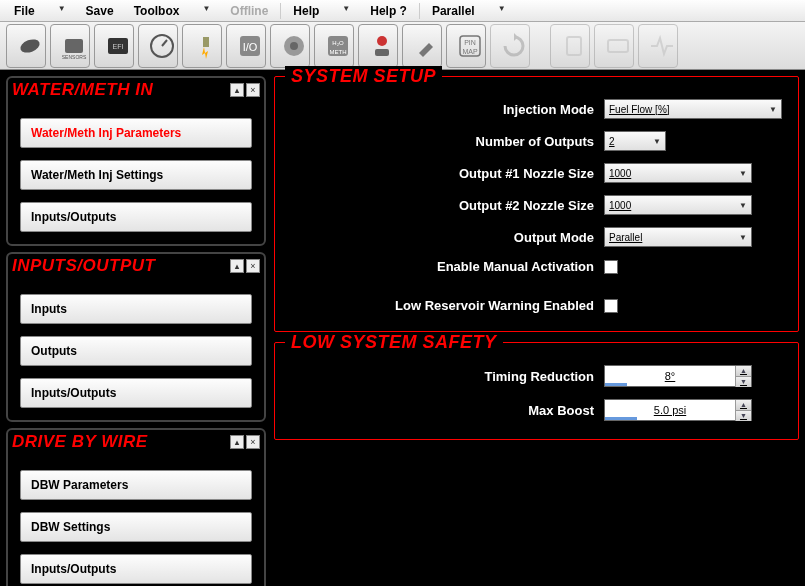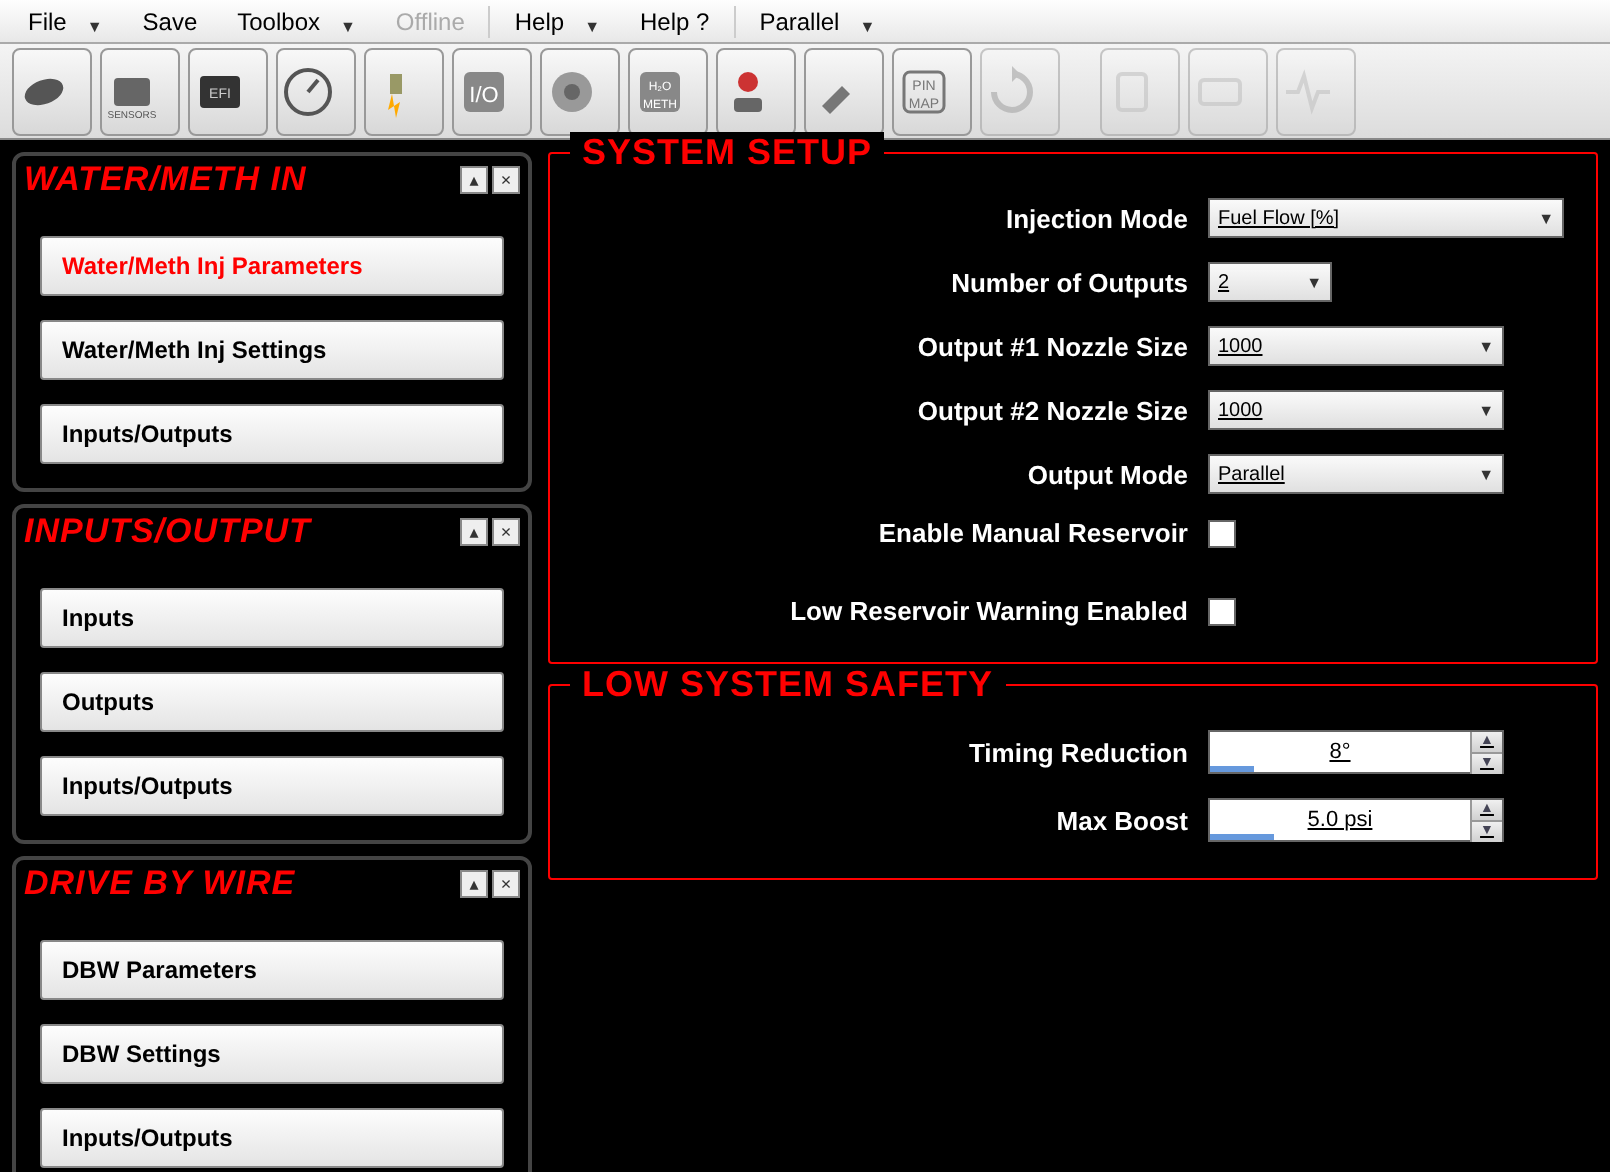--- a/index.html
+++ b/index.html
@@ -17,22 +17,23 @@
   display: flex;
   align-items: center;
   padding: 0 4px;
   border-bottom: 1px solid #aaa;
 }
 .menu-item {
   padding: 2px 10px;
   font-size: 12px;
   color: #000;
   display: flex;
-  align-items: flex-end;
-  gap: 10px;
+  align-items: flex-start;
+  gap: 23px;
+  font-weight: bold;
 }
 .menu-item.disabled { color: #aaa; }
 .menu-sep { width: 1px; height: 16px; background: #ccc; margin: 0 2px; }
 .menu-arrow { font-size: 8px; color: #333; }
 
 .toolbar {
   background: linear-gradient(#f4f4f4, #dcdcdc);
   height: 48px;
   border-bottom: 1px solid #888;
   display: flex;
@@ -41,21 +42,21 @@
   gap: 4px;
 }
 .tool-btn {
   width: 40px;
   height: 44px;
   background: linear-gradient(#f8f8f8, #d8d8d8);
   border: 1px solid #999;
   border-radius: 4px;
   display: flex;
   align-items: center;
-  justify-content: flex-start;
+  justify-content: flex-end;
   font-size: 9px;
   color: #666;
 }
 .tool-btn.disabled { opacity: 0.5; }
 
 .main {
   display: flex;
   height: calc(586px - 70px);
   padding: 6px;
   gap: 8px;
@@ -125,20 +126,21 @@
   padding: 22px 16px 16px 16px;
   position: relative;
 }
 .group-title {
   position: absolute;
   top: -11px;
   left: 10px;
   background: #000;
   color: #ff0000;
   font-weight: bold;
+  font-style: italic;
   font-size: 18px;
   padding: 0 6px;
   letter-spacing: 0.5px;
 }
 .form-row {
   display: flex;
   align-items: center;
   justify-content: flex-end;
   gap: 10px;
   margin-bottom: 12px;
@@ -420,21 +422,21 @@
       </div>
       <div class="form-row">
         <div class="form-label">Output Mode</div>
         <div style="width:178px">
             <div class="form-select sel-md">
               <span>Parallel</span>
             </div>
           </div>
       </div>
       <div class="form-row">
-        <div class="form-label">Enable Manual Reservoir</div>
+        <div class="form-label">Enable Manual Activation</div>
         <div style="width:178px">
             <div class="form-check"></div>
           </div>
       </div>
       <div class="form-row">
       </div>
       <div class="form-row" style="margin-bottom:2px">
         <div class="form-label">Low Reservoir Warning Enabled</div>
         <div style="width:178px">
             <div class="form-check"></div>

